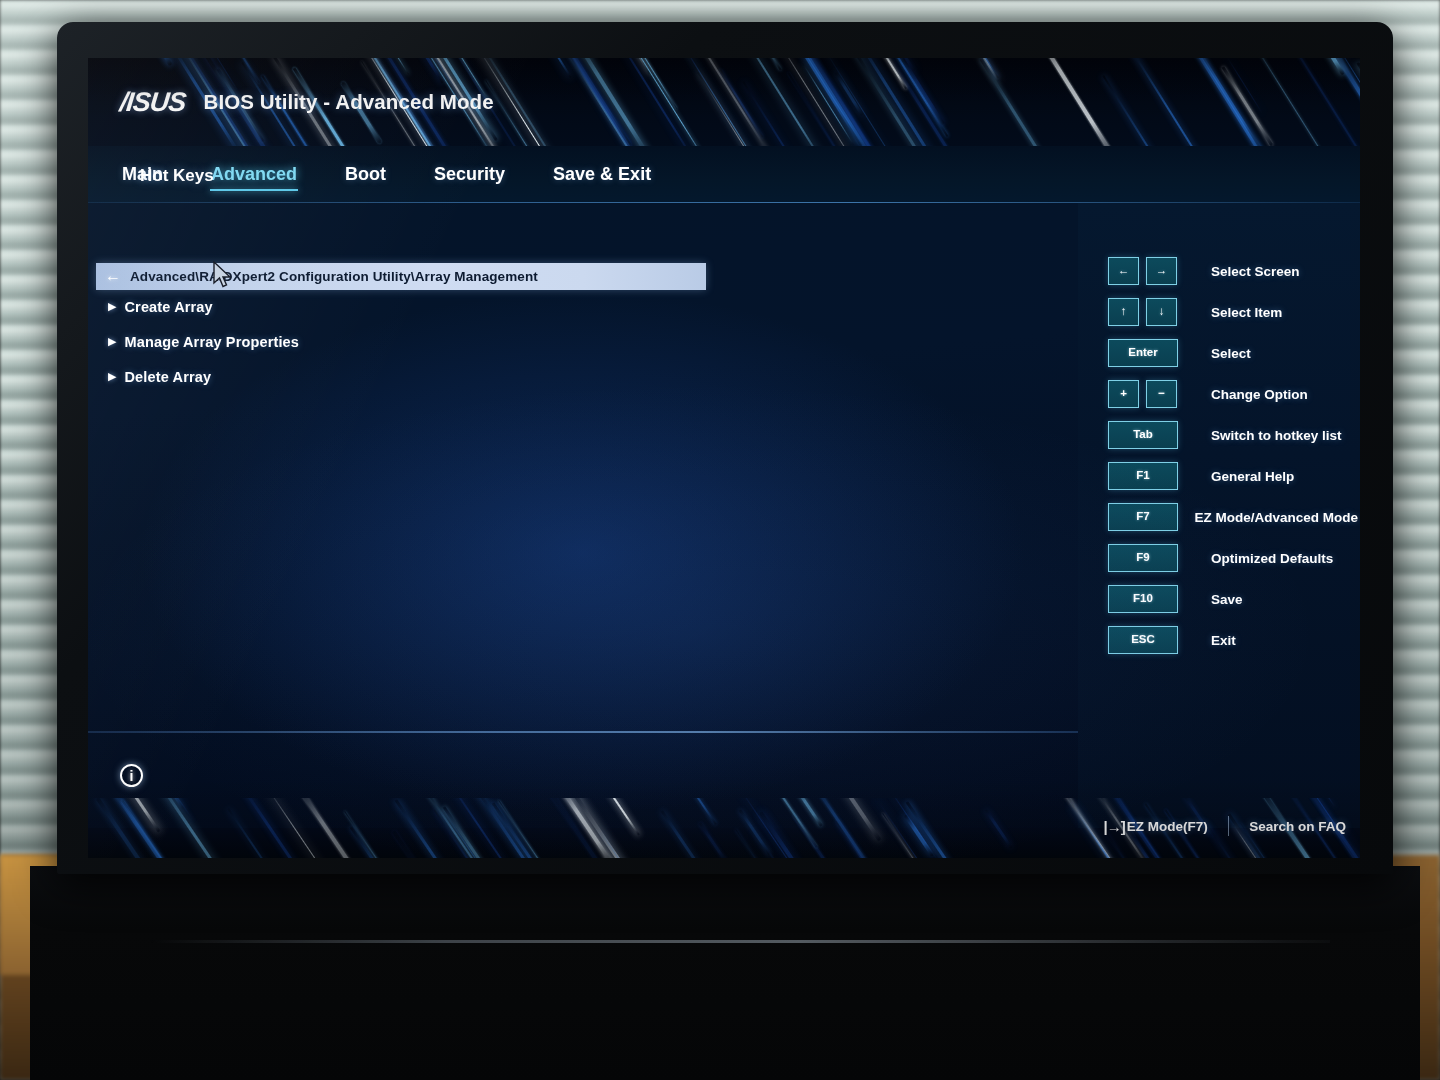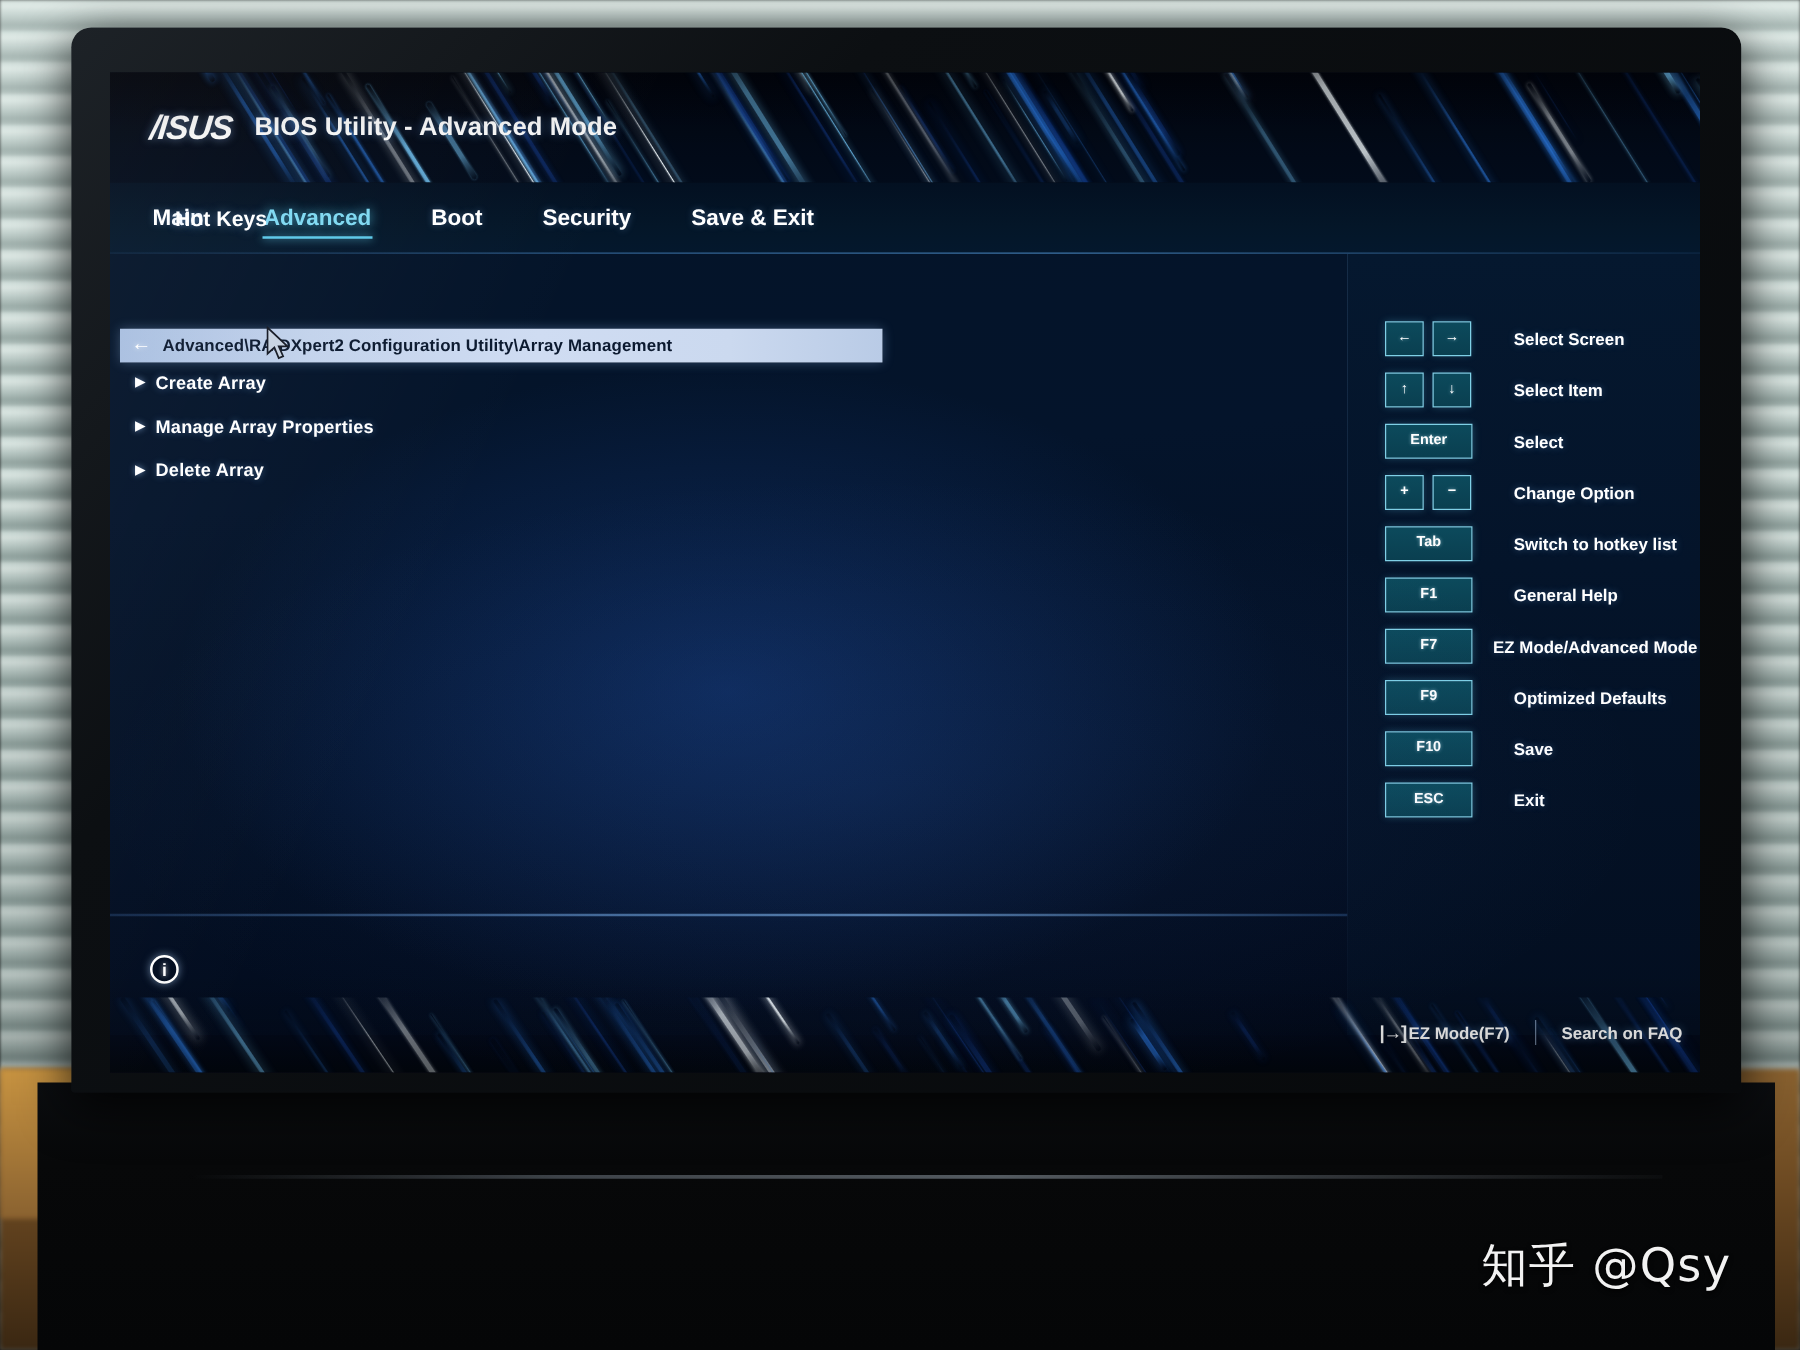--- a/index.html
+++ b/index.html
@@ -532,14 +532,13 @@
       <span class="bb-text">Search on FAQ</span>
     </div>
 
     <div class="screen-glare"></div>
 
     <svg class="cursor" width="22" height="30" viewBox="0 0 22 30">
       <polygon points="1,1 1,22 6.5,17 10,25.5 13.5,24 10,16 17,16" fill="#c9d4e2" stroke="#1a1f2a" stroke-width="1.4"></polygon>
     </svg>
   </div>
 
-  <div class="watermark">知乎 @Qsy</div>
 </div>
 
 </body></html>

